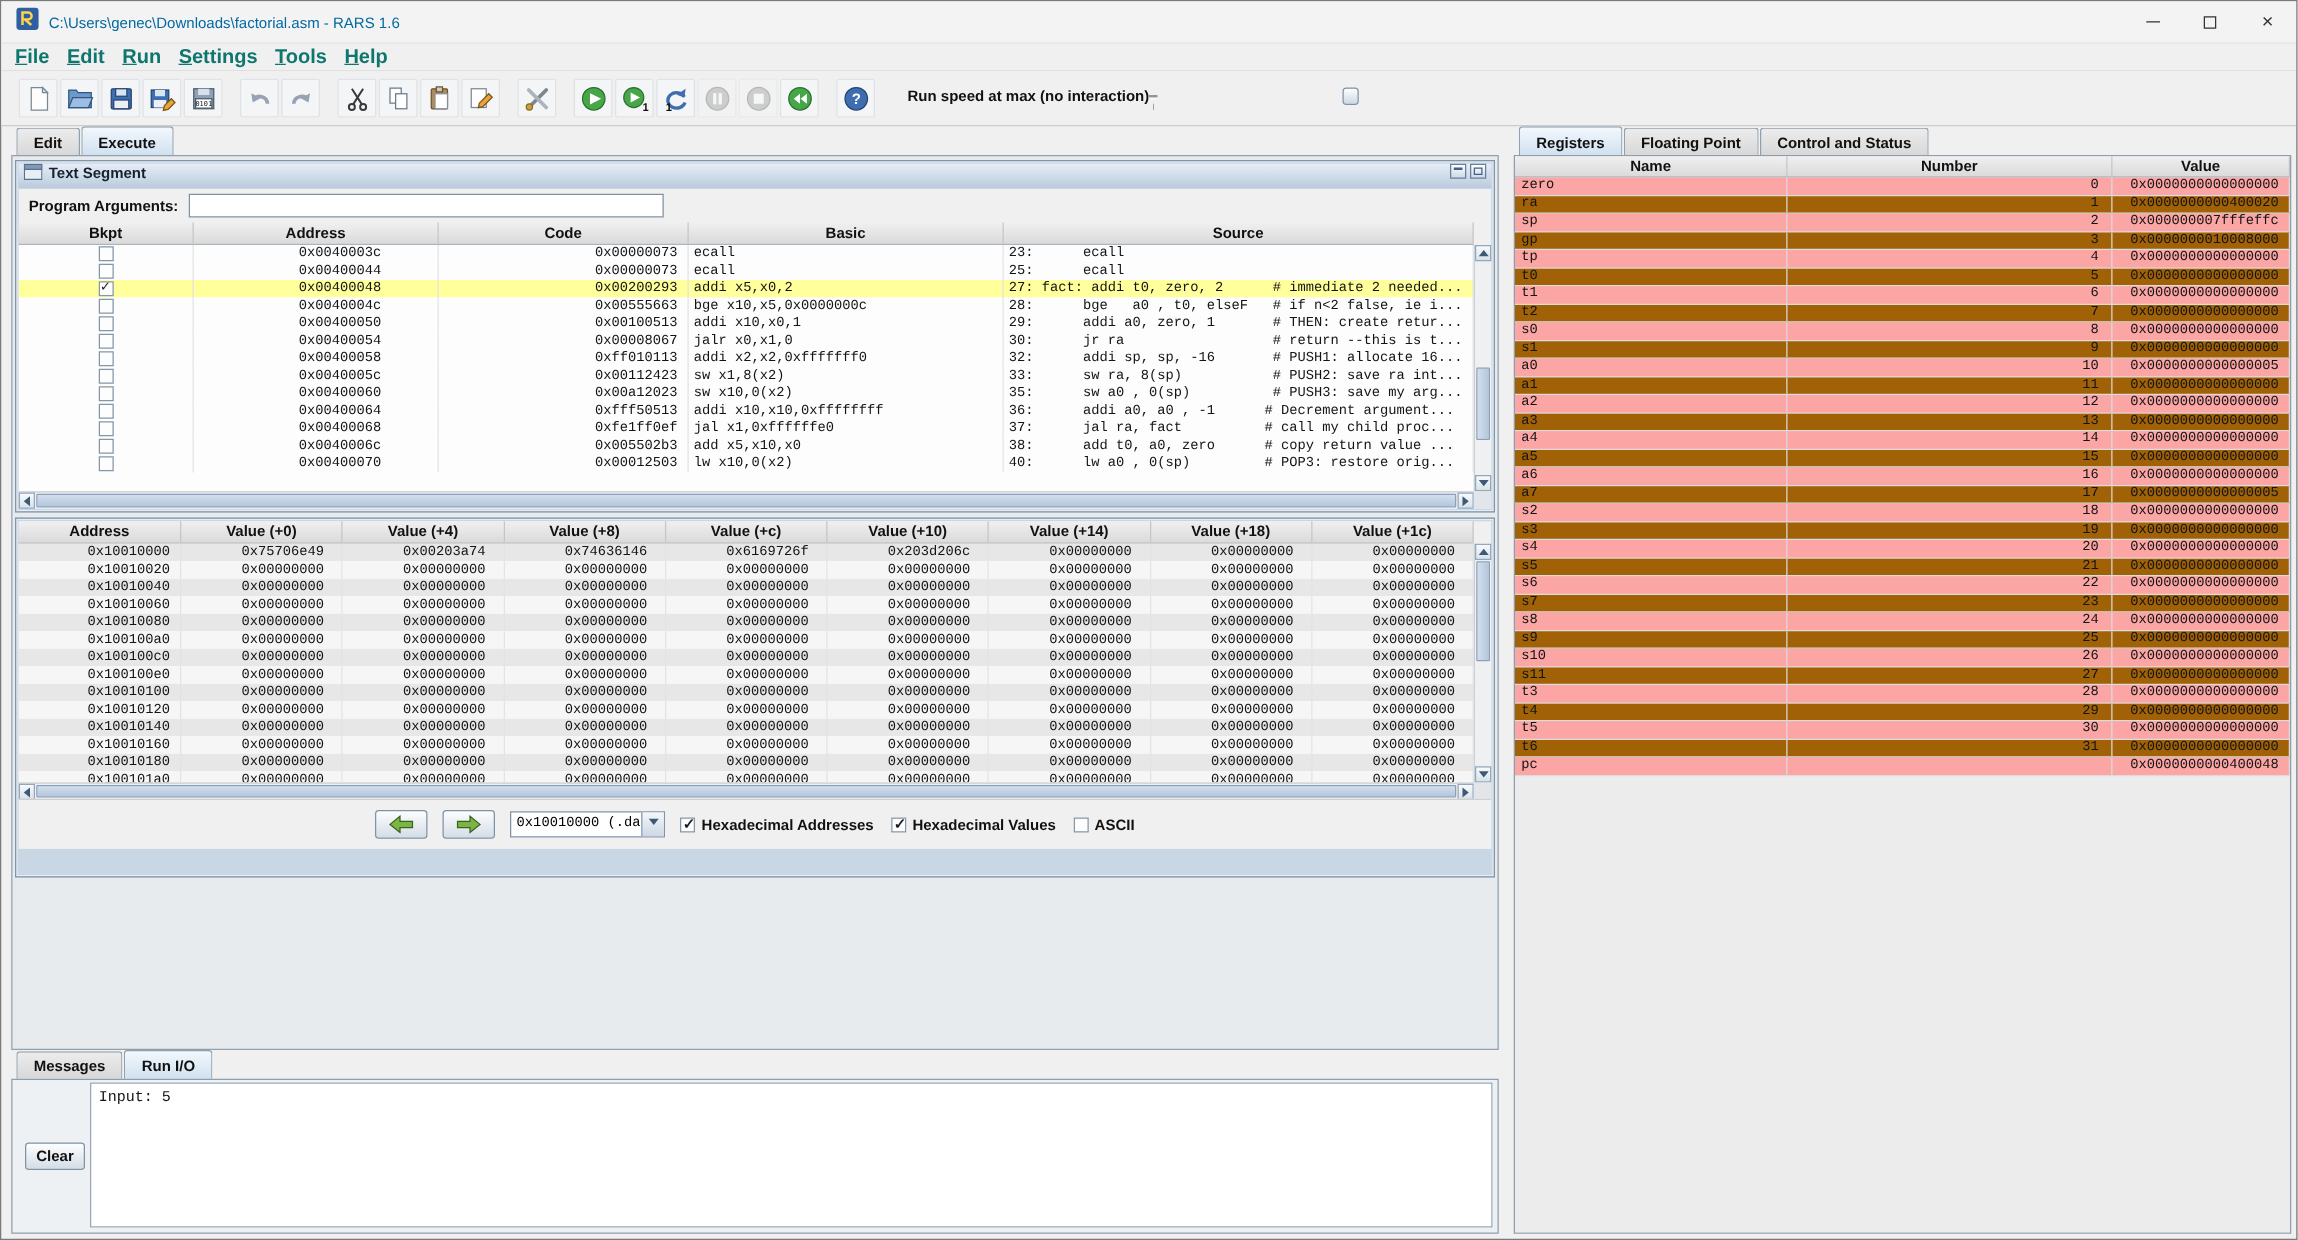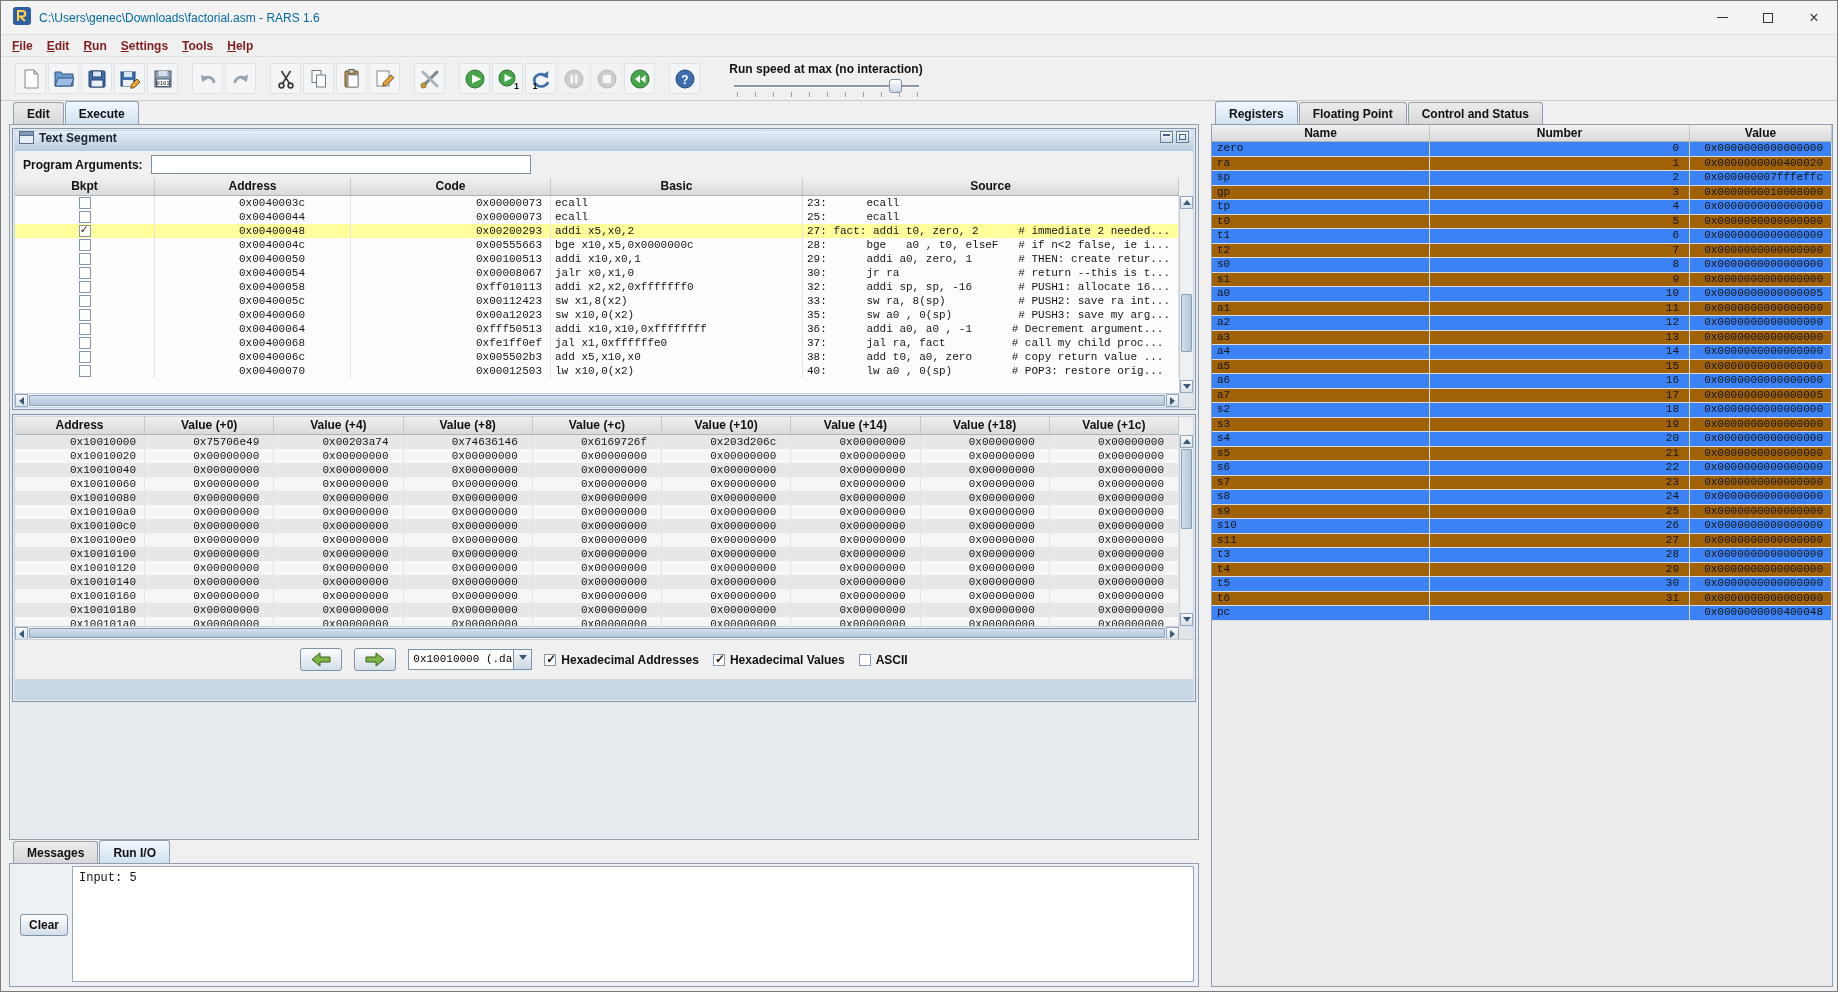--- a/index.html
+++ b/index.html
@@ -10,29 +10,29 @@
 .titlebar{height:34px;background:#f3f3f3;display:flex;align-items:center;padding-left:12px;border-bottom:1px solid #e2e2e2}
 .title-text{font-size:12px;color:#0369a1;margin-left:8px}
 .win-controls{margin-left:auto;display:flex;height:100%}
 .win-btn{width:46px;height:100%;display:flex;align-items:center;justify-content:center;color:#333}
 .glyph-min{width:11px;height:1px;background:#333;display:inline-block}
 .glyph-max{width:10px;height:10px;border:1px solid #333;display:inline-block}
 .glyph-close{font-size:16px;line-height:16px}
 
 
 .menubar{height:22px;background:#f0f0f0;display:flex;align-items:center;padding-left:4px;border-bottom:1px solid #e0e0e0}
-.menu-item{font-size:12px;font-weight:bold;color:#7f1d1d;padding:2px 7px;display:inline-block}
+.menu-item{font-size:16px;font-weight:bold;color:#0f766e;padding:2px 7px;display:inline-block}
 .menu-item::first-letter{text-decoration:underline}
 .toolbar{height:44px;display:flex;align-items:center;padding:2px 6px 2px 14px;background:#f0f0f0;border-bottom:1px solid #cccccc}
 .tb-buttons{display:flex;align-items:center;gap:2px}
 .tb-btn{width:31px;height:31px;display:flex;align-items:center;justify-content:center;border:1px solid #dfe3e7;background:#f4f5f6;border-radius:2px}
 .tb-btn.disabled{opacity:.45;filter:grayscale(.85)}
 .tb-ico svg{display:block}
 .tb-sep{width:10px;height:28px}
-.speed-box{margin-left:26px;display:flex;flex-direction:column;align-items:center;width:200px}
+.speed-box{margin-left:26px;display:flex;flex-direction:row;align-items:center;width:200px}
 .speed-label{font-size:12px;font-weight:bold;color:#111;margin-bottom:3px;white-space:nowrap}
 .slider{position:relative;width:185px;height:17px}
 .slider-track{position:absolute;left:0;right:0;top:6px;height:2px;background:#8b98a5;box-shadow:0 1px 0 #ffffff}
 .slider-ticks{position:absolute;left:3px;right:0;bottom:-1px;height:5px;background:repeating-linear-gradient(90deg,#9aa4ae 0,#9aa4ae 1px,transparent 1px,transparent 18px)}
 .slider-thumb{position:absolute;left:155px;top:0;width:13px;height:14px;background:linear-gradient(#fefefe,#ccd8e4);border:1px solid #7f93a7;border-radius:3px}
 
 
 .tabs{position:absolute;display:flex;align-items:flex-end;height:24px;gap:1px;padding-left:4px}
 .tab{font-size:12px;font-weight:bold;color:#111;padding:4px 13px;border:1px solid #91a0ad;border-bottom:none;background:linear-gradient(#ececec,#d7d7d7);border-radius:3px 3px 0 0;white-space:nowrap}
 .tab.selected{background:linear-gradient(#f2f8fd,#cfe0ef);padding-top:5px}
@@ -116,21 +116,21 @@
 
 
 .console-body{position:absolute;left:8px;top:862px;width:1190px;height:124px;background:#eef1f3;border:1px solid #8e9eae}
 .clear-btn{position:absolute;left:10px;top:50px;width:48px;height:22px;background:linear-gradient(#fefefe,#d3dde7);border:1px solid #7f93a7;border-radius:3px;font-size:12px;font-weight:bold;color:#111;font-family:"Liberation Sans",sans-serif}
 .io-area{position:absolute;left:62px;top:2px;right:4px;bottom:4px;background:#ffffff;border:1px solid #98a8b8;font-family:"Liberation Mono",monospace;font-size:12px;color:#141414;padding:4px 6px;white-space:pre}
 
 
 .right-body{position:absolute;left:1210px;top:123px;width:622px;height:863px;border:1px solid #8e9eae;background:#ececec;display:flex;flex-direction:column;overflow:hidden}
 .reg-header{display:grid;grid-template-columns:218px 260px 1fr;height:17px;background:linear-gradient(#f0f0f0,#dadada);border-bottom:1px solid #a9b4bd;flex:none}
 .reg-rows{flex:none}
-.rrow{display:grid;grid-template-columns:218px 260px 1fr;height:14.5px;font-family:"Liberation Mono",monospace;font-size:11px;color:#141414;background:#3b82f6;border-bottom:1px solid #dcdcdc}
+.rrow{display:grid;grid-template-columns:218px 260px 1fr;height:14.5px;font-family:"Liberation Mono",monospace;font-size:11px;color:#141414;background:#fca5a5;border-bottom:1px solid #dcdcdc}
 .rrow.alt{background:#a16207}
 .rc{overflow:hidden;white-space:nowrap;line-height:13.5px;border-right:1px solid #dadada}
 .r-name{padding-left:5px}
 .r-num{text-align:right;padding-right:10px}
 .r-val{text-align:right;padding-right:8px}
 .reg-filler{flex:1;background:#ececec}
 </style>
 </head>
 <body>
 

